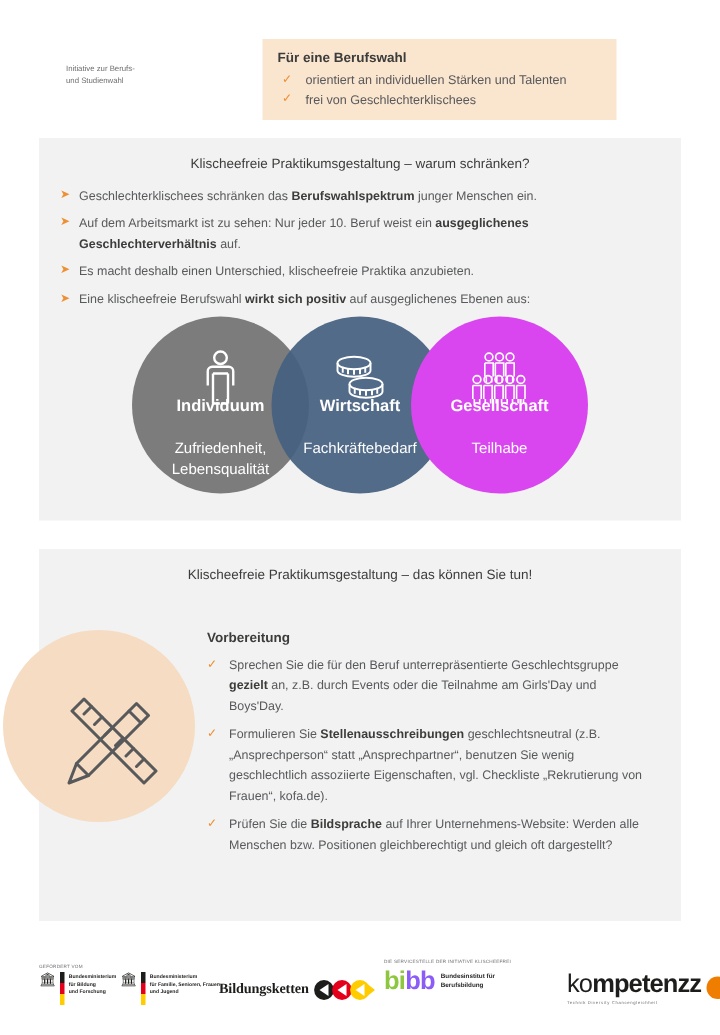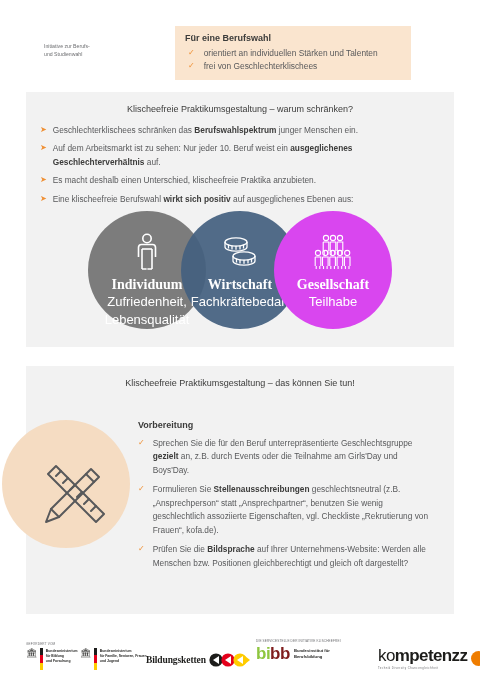--- a/index.html
+++ b/index.html
@@ -157,31 +157,30 @@
     position: absolute;
     top: 20px;
     left: 0; right: 0;
     height: 42px;
     display: flex;
     align-items: center;
     justify-content: center;
   }
   .c-label {
     position: absolute;
-    top: 66px;
+    top: 54px;
     left: 0; right: 0;
-    font-size: 14px;
-    font-weight: bold;
-    font-family: Liberation Serif, serif;
+    font-size: 11px;
+    font-weight: bold;
   }
   .c-sub {
     position: absolute;
     top: 82px;
     left: 0; right: 0;
-    font-size: 13px;
+    font-size: 10px;
     line-height: 1.35;
     padding: 0 8px;
   }
 
   
   .todo-wrap {
     position: relative;
     padding-top: 4px;
   }
   .peach-circle {
@@ -275,21 +274,21 @@
     color: #1d1d1b;
     letter-spacing: -0.1px;
   }
   .bibb-word {
     font-size: 17px;
     font-weight: bold;
     color: #8ec63f;
     line-height: 1;
     letter-spacing: -0.5px;
   }
-  .bibb-word .b2 { color: #7f1d1d; }
+  .bibb-word .b2 { color: #8b5cf6; }
   .bibb-text {
     font-size: 4.2px;
     line-height: 1.4;
     color: #1d1d1b;
     font-weight: bold;
   }
   .kz-word {
     font-size: 17px;
     color: #1d1d1b;
     line-height: 1;

